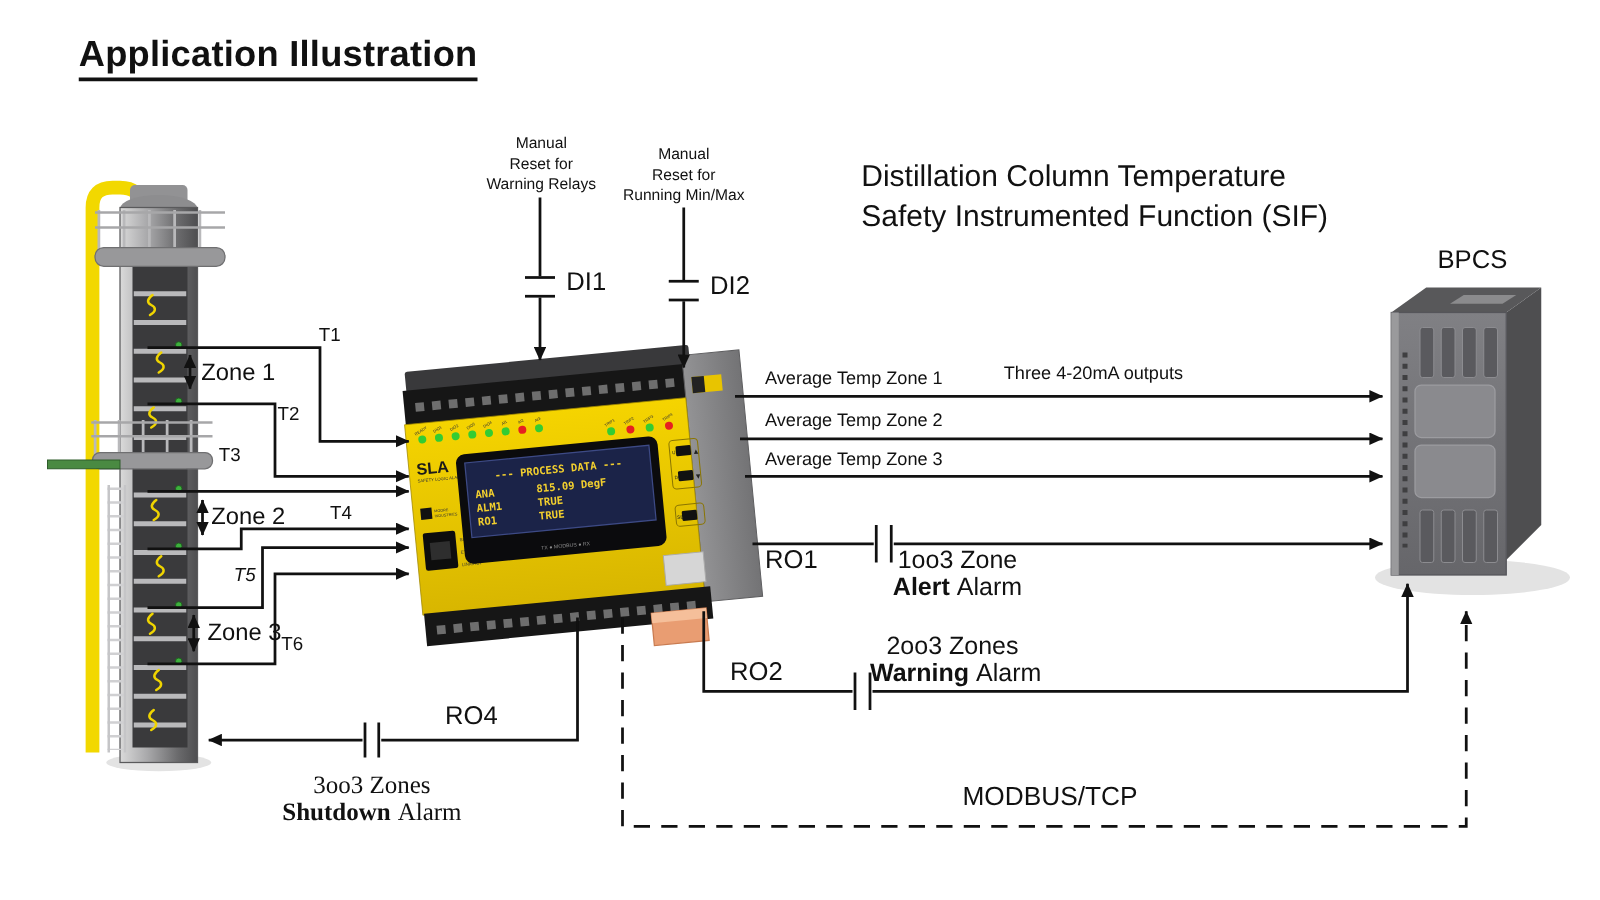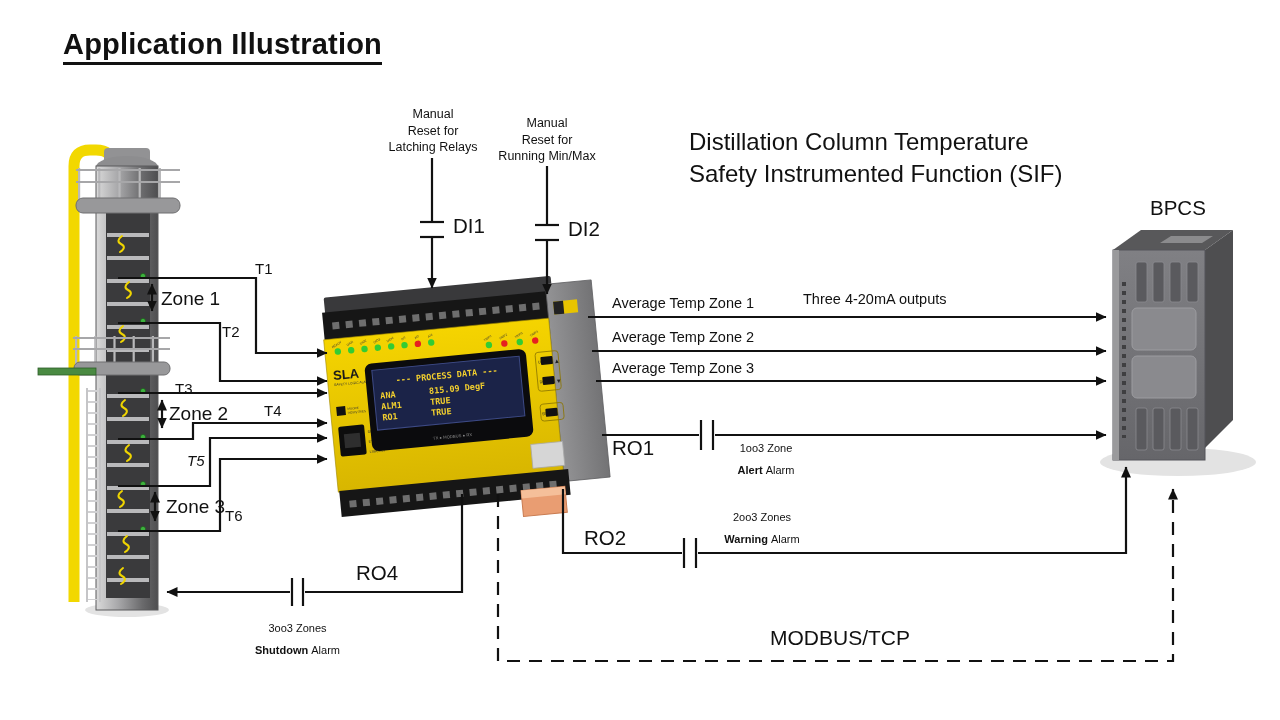--- a/index.html
+++ b/index.html
@@ -12,21 +12,21 @@
   .rest{margin-left:0.28em;}
   .title{font-size:29px;font-weight:800;border-bottom:3px solid #111;padding-bottom:1px;letter-spacing:0.2px;}
   .heading{font-size:24px;line-height:31.5px;}
   .tchead{font-size:19.5px;line-height:27px;}
   .tlabel{font-size:15px;}
   .zone{font-size:19px;}
   .dicap{font-size:12.5px;line-height:16.5px;}
   .dilabel{font-size:20.5px;text-align:center;}
   .avglbl{font-size:14.5px;}
   .rolabel{font-size:20.5px;}
-  .rocap{font-size:11px;line-height:21.5px;}
+  .rocap{font-size:20px;line-height:21.5px;}
   .modbus{font-size:21px;}
   .bpcs{font-size:20.5px;}
   .colcap{font-size:16px;line-height:18px;}
 </style>
 </head>
 <body>
 
 <div id="stage">
 
   <svg id="wires-layer" width="1280" height="720" viewBox="0 0 1280 720">
@@ -288,33 +288,33 @@
   <div class="lbl title" style="left:63px;top:28px;">Application Illustration</div>
 
   <div class="lbl heading" style="left:689px;top:126px;">
     <div>Distillation Column Temperature</div>
     <div>Safety Instrumented Function (SIF)</div>
   </div>
 
 
   <div class="lbl tlabel" style="left:255px;top:260px;">T1</div>
   <div class="lbl tlabel" style="left:222px;top:323px;">T2</div>
-  <div class="lbl tlabel" style="left:175px;top:380px;">T3</div>
+  <div class="lbl tlabel" style="left:175px;top:356px;">T3</div>
   <div class="lbl tlabel" style="left:264px;top:402px;">T4</div>
   <div class="lbl tlabel" style="left:187px;top:452px;font-style:italic;">T5</div>
   <div class="lbl tlabel" style="left:225px;top:507px;">T6</div>
 
   <div class="lbl zone" style="left:161px;top:288px;">Zone 1</div>
   <div class="lbl zone" style="left:169px;top:403px;">Zone 2</div>
   <div class="lbl zone" style="left:166px;top:496px;">Zone 3</div>
 
   <div class="lbl dicap ctr" style="left:377px;top:106px;width:112px;">
     <div>Manual</div>
     <div>Reset for</div>
-    <div>Latching Relays</div>
+    <div>Warning Relays</div>
   </div>
   <div class="lbl dicap ctr" style="left:491px;top:115px;width:112px;">
     <div>Manual</div>
     <div>Reset for</div>
     <div>Running Min/Max</div>
   </div>
   <div class="lbl dilabel" style="left:453px;top:214px;">DI1</div>
   <div class="lbl dilabel" style="left:568px;top:217px;">DI2</div>
 
   <div class="lbl avglbl" style="left:612px;top:295px;">Average Temp Zone 1</div>
@@ -328,21 +328,21 @@
     <div><span class="b">Alert</span><span class="rest">Alarm</span></div>
   </div>
 
   <div class="lbl rolabel" style="left:584px;top:526px;">RO2</div>
   <div class="lbl rocap ctr" style="left:696px;top:507px;width:132px;">
     <div>2oo3 Zones</div>
     <div><span class="b">Warning</span><span class="rest">Alarm</span></div>
   </div>
 
   <div class="lbl rolabel" style="left:356px;top:561px;">RO4</div>
-  <div class="lbl rocap ctr" style="left:225px;top:618px;width:145px;">
+  <div class="lbl rocap ctr" style="left:225px;top:618px;width:145px;font-family:Liberation Serif, serif;">
     <div>3oo3 Zones</div>
     <div><span class="b">Shutdown</span><span class="rest">Alarm</span></div>
   </div>
 
   <div class="lbl modbus ctr" style="left:770px;top:626px;width:140px;text-align:right;">MODBUS/TCP</div>
   <div class="lbl bpcs" style="left:1150px;top:196px;text-align:center;">BPCS</div>
 
 
 </div>
 

